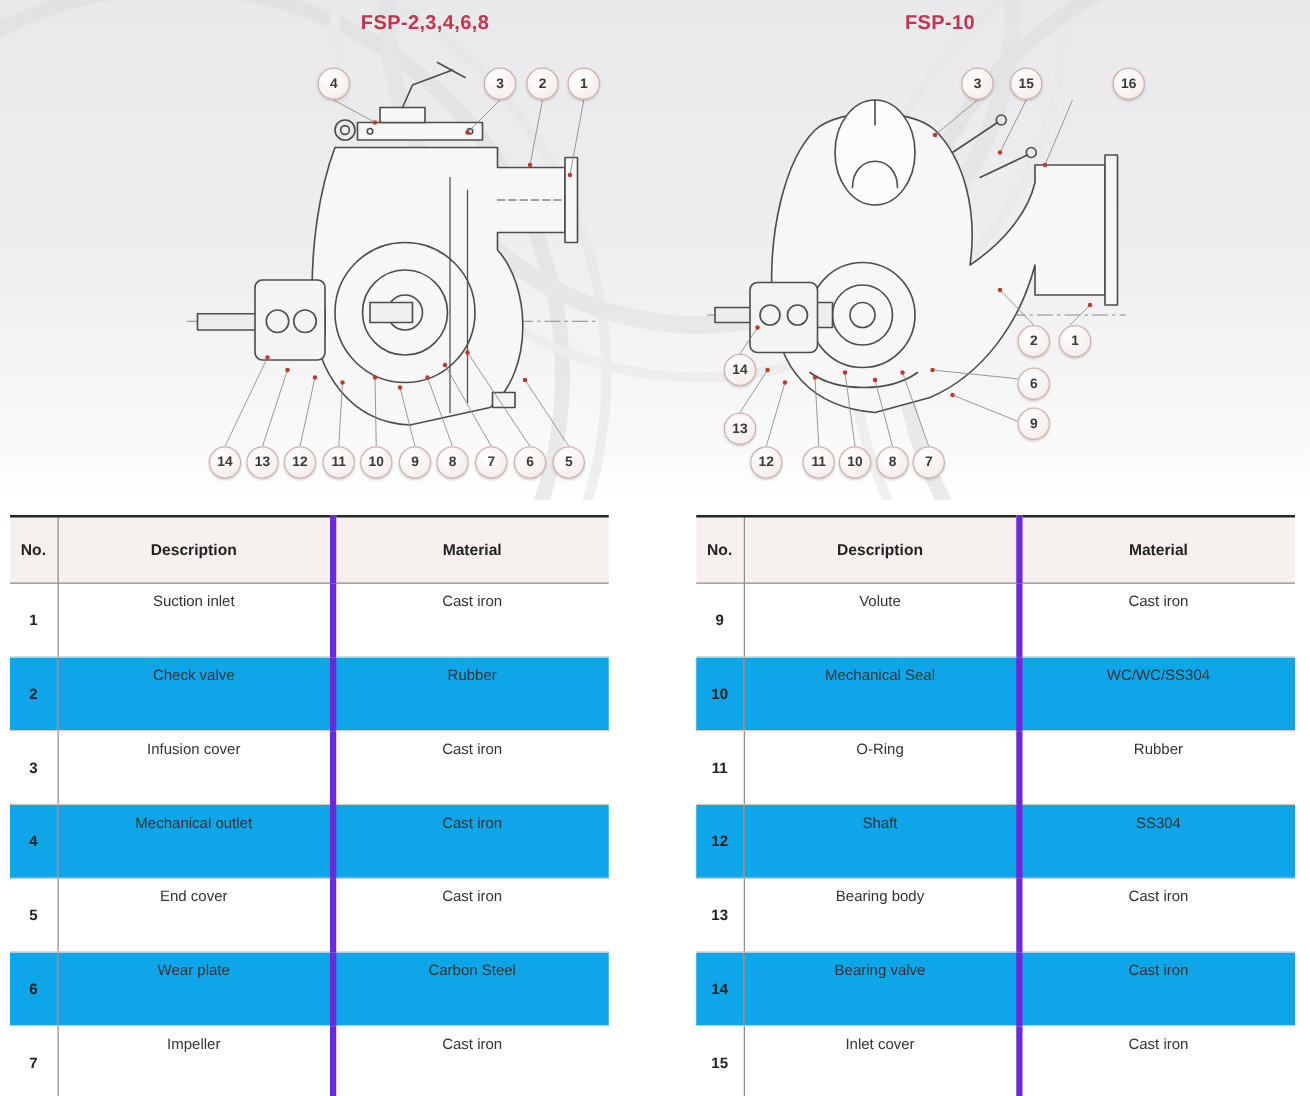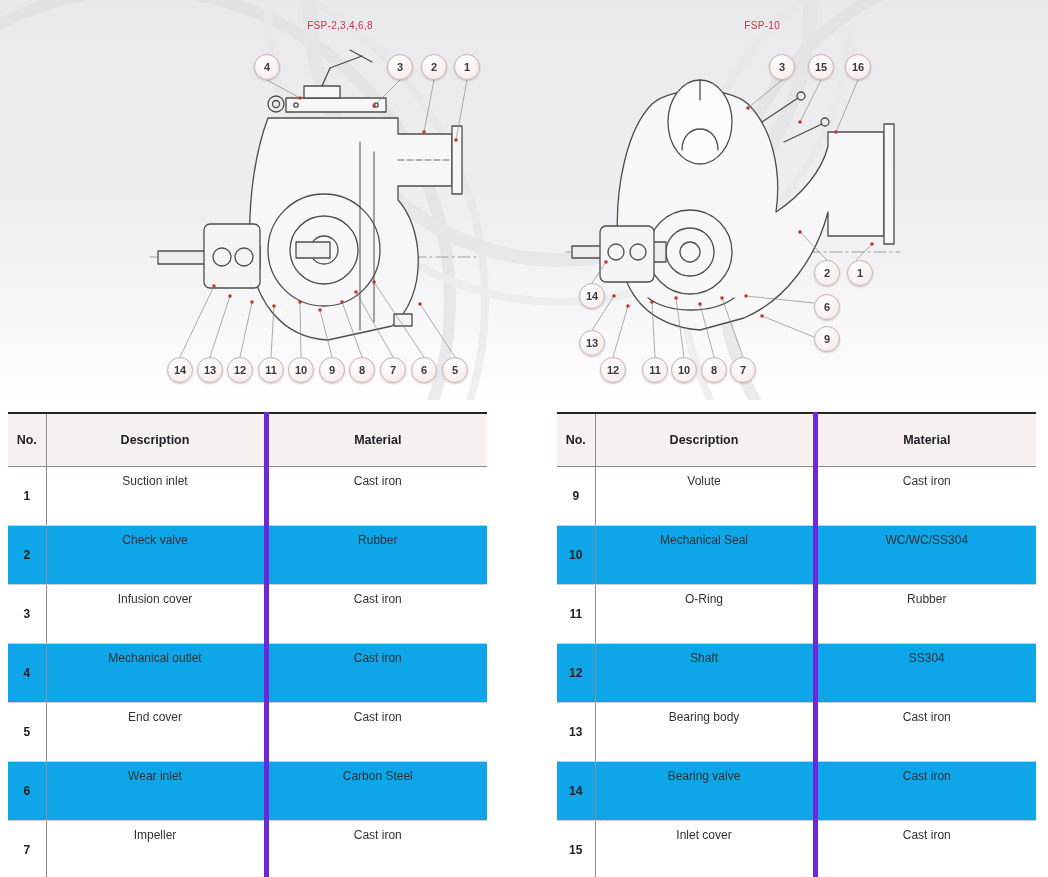--- a/index.html
+++ b/index.html
@@ -2,21 +2,21 @@
 <html><head>
 <meta charset="utf-8">
 <style>
   html,body{margin:0;padding:0;background:#fff;}
   .page{position:relative;width:1048px;height:877px;background:#fff;overflow:hidden;
         font-family:"Liberation Sans",sans-serif;}
   
   .diagram-section{position:absolute;left:0;top:0;width:1048px;height:400px;
         background:linear-gradient(180deg,#e9e9eb 0%,#efeff1 55%,#fbfbfc 92%,#ffffff 100%);}
   svg.diagram{position:absolute;left:0;top:0;display:block;}
-  .diagram-title{position:absolute;top:20px;font-size:10px;font-weight:normal;
+  .diagram-title{position:absolute;top:10px;font-size:16px;font-weight:bold;
         color:#c5334d;letter-spacing:.3px;}
   .title-left{left:230px;width:220px;text-align:center;}
   .title-right{left:630px;width:150px;text-align:right;}
   .balloon{position:absolute;width:26px;height:26px;border-radius:50%;
         background:radial-gradient(circle at 35% 30%,#ffffff 0%,#f6efed 70%,#eee2df 100%);
         border:1px solid #cdb2ac;box-shadow:0 1px 2px rgba(0,0,0,.18);
         display:flex;align-items:center;justify-content:center;
         font-size:11px;font-weight:bold;color:#3a3a3a;box-sizing:border-box;}
   
   .parts-table{position:absolute;top:412px;border-collapse:collapse;table-layout:fixed;
@@ -182,21 +182,21 @@
     <span class="balloon" style="left:258px;top:357px">11</span>
     <span class="balloon" style="left:288px;top:357px">10</span>
     <span class="balloon" style="left:319px;top:357px">9</span>
     <span class="balloon" style="left:349px;top:357px">8</span>
     <span class="balloon" style="left:380px;top:357px">7</span>
     <span class="balloon" style="left:411px;top:357px">6</span>
     <span class="balloon" style="left:442px;top:357px">5</span>
 
     <span class="balloon" style="left:769px;top:54px">3</span>
     <span class="balloon" style="left:808px;top:54px">15</span>
-    <span class="balloon" style="left:845px;top:54px">16</span>
+    <span class="balloon" style="left:890px;top:54px">16</span>
 
     <span class="balloon" style="left:814px;top:260px">2</span>
     <span class="balloon" style="left:847px;top:260px">1</span>
     <span class="balloon" style="left:814px;top:294px">6</span>
     <span class="balloon" style="left:814px;top:326px">9</span>
 
     <span class="balloon" style="left:579px;top:283px">14</span>
     <span class="balloon" style="left:579px;top:330px">13</span>
     <span class="balloon" style="left:600px;top:357px">12</span>
     <span class="balloon" style="left:642px;top:357px">11</span>
@@ -237,21 +237,21 @@
       <td class="desc">Mechanical outlet</td>
       <td class="mat">Cast iron</td>
     </tr>
     <tr>
       <td class="no">5</td>
       <td class="desc">End cover</td>
       <td class="mat">Cast iron</td>
     </tr>
     <tr class="alt">
       <td class="no">6</td>
-      <td class="desc">Wear inlet</td>
+      <td class="desc">Wear plate</td>
       <td class="mat">Carbon Steel</td>
     </tr>
     <tr>
       <td class="no">7</td>
       <td class="desc">Impeller</td>
       <td class="mat">Cast iron</td>
     </tr>
 
   </tbody>
     </table>

